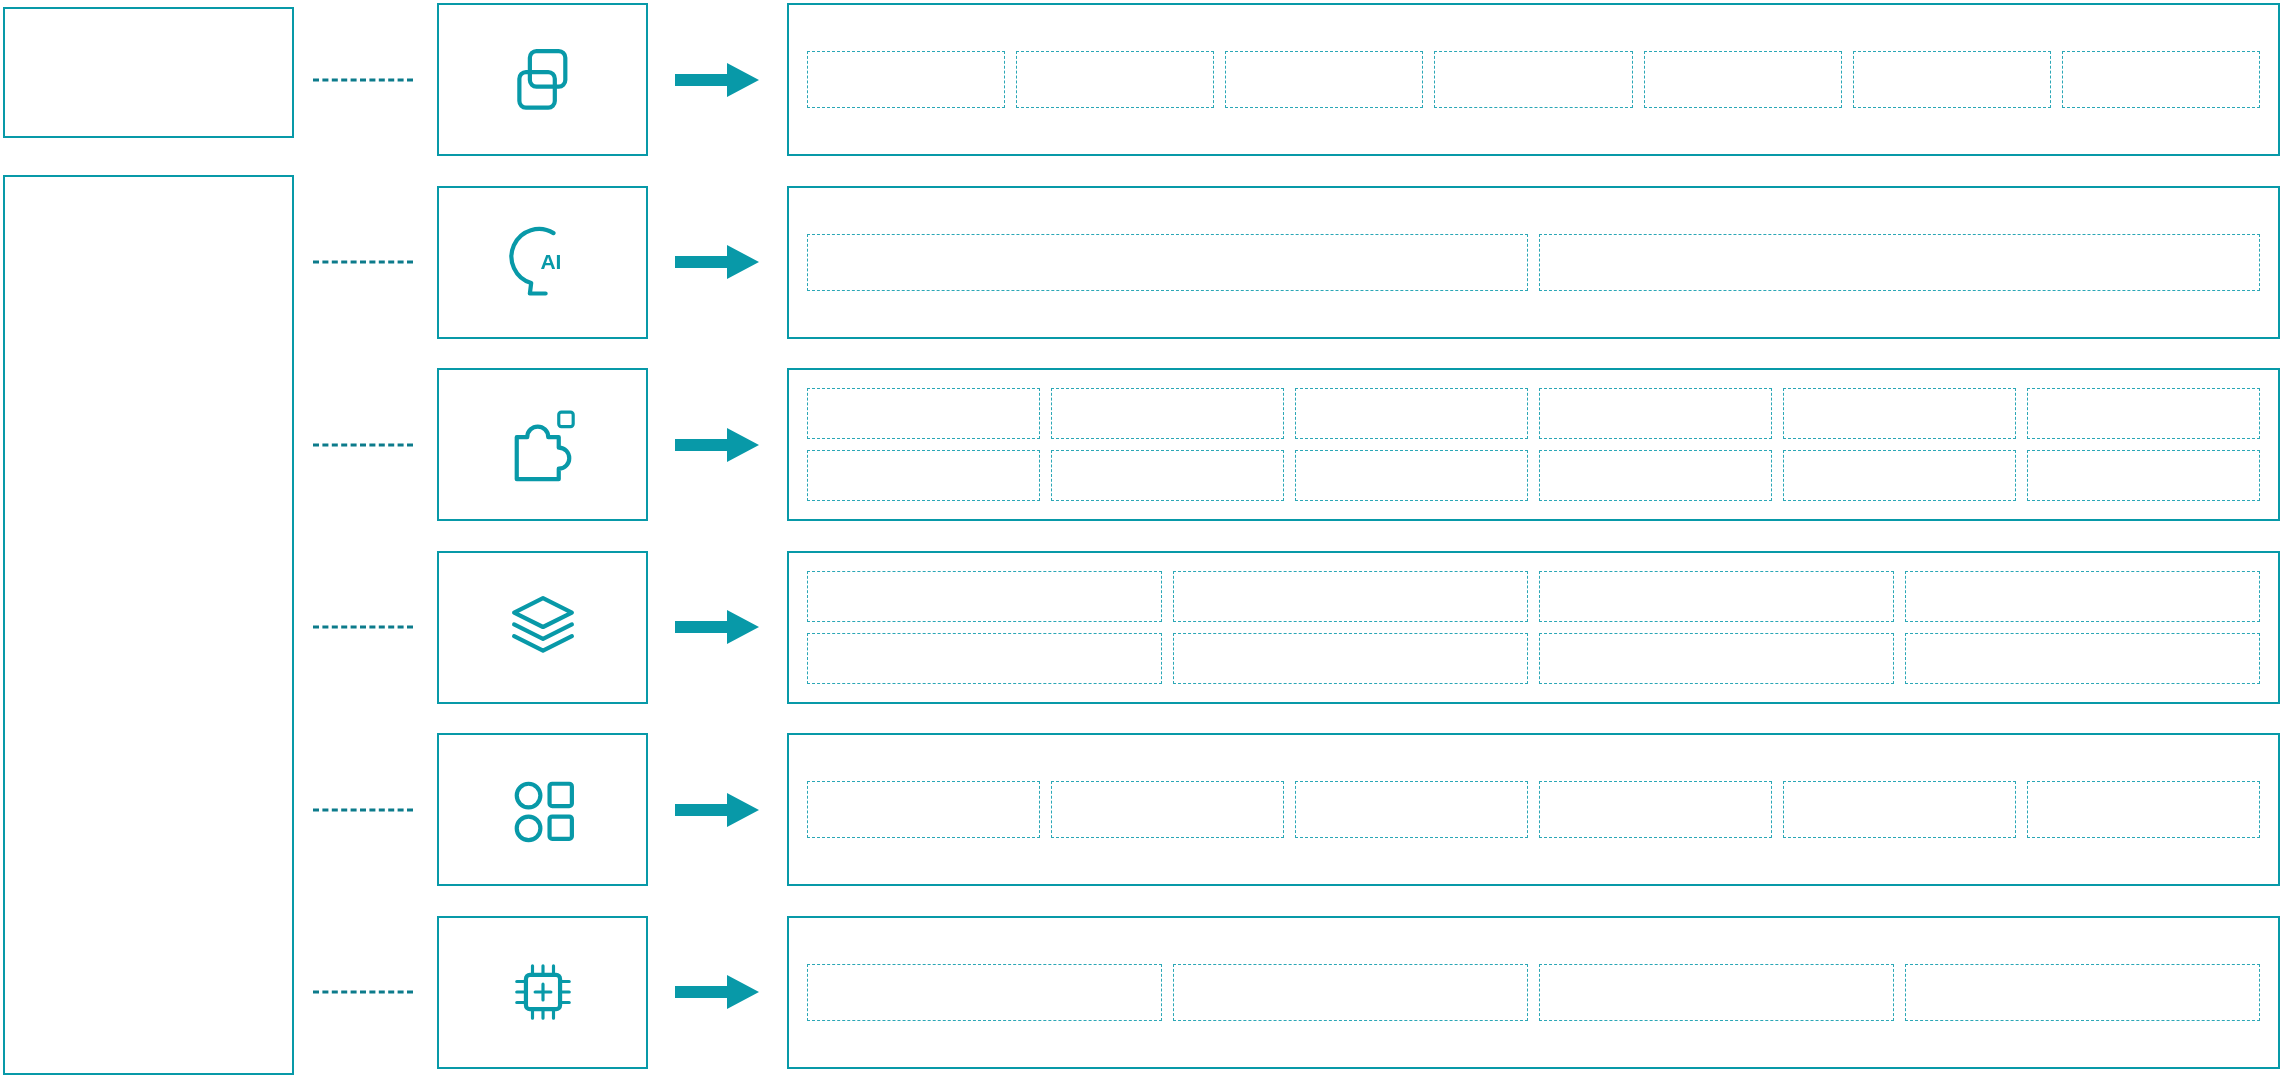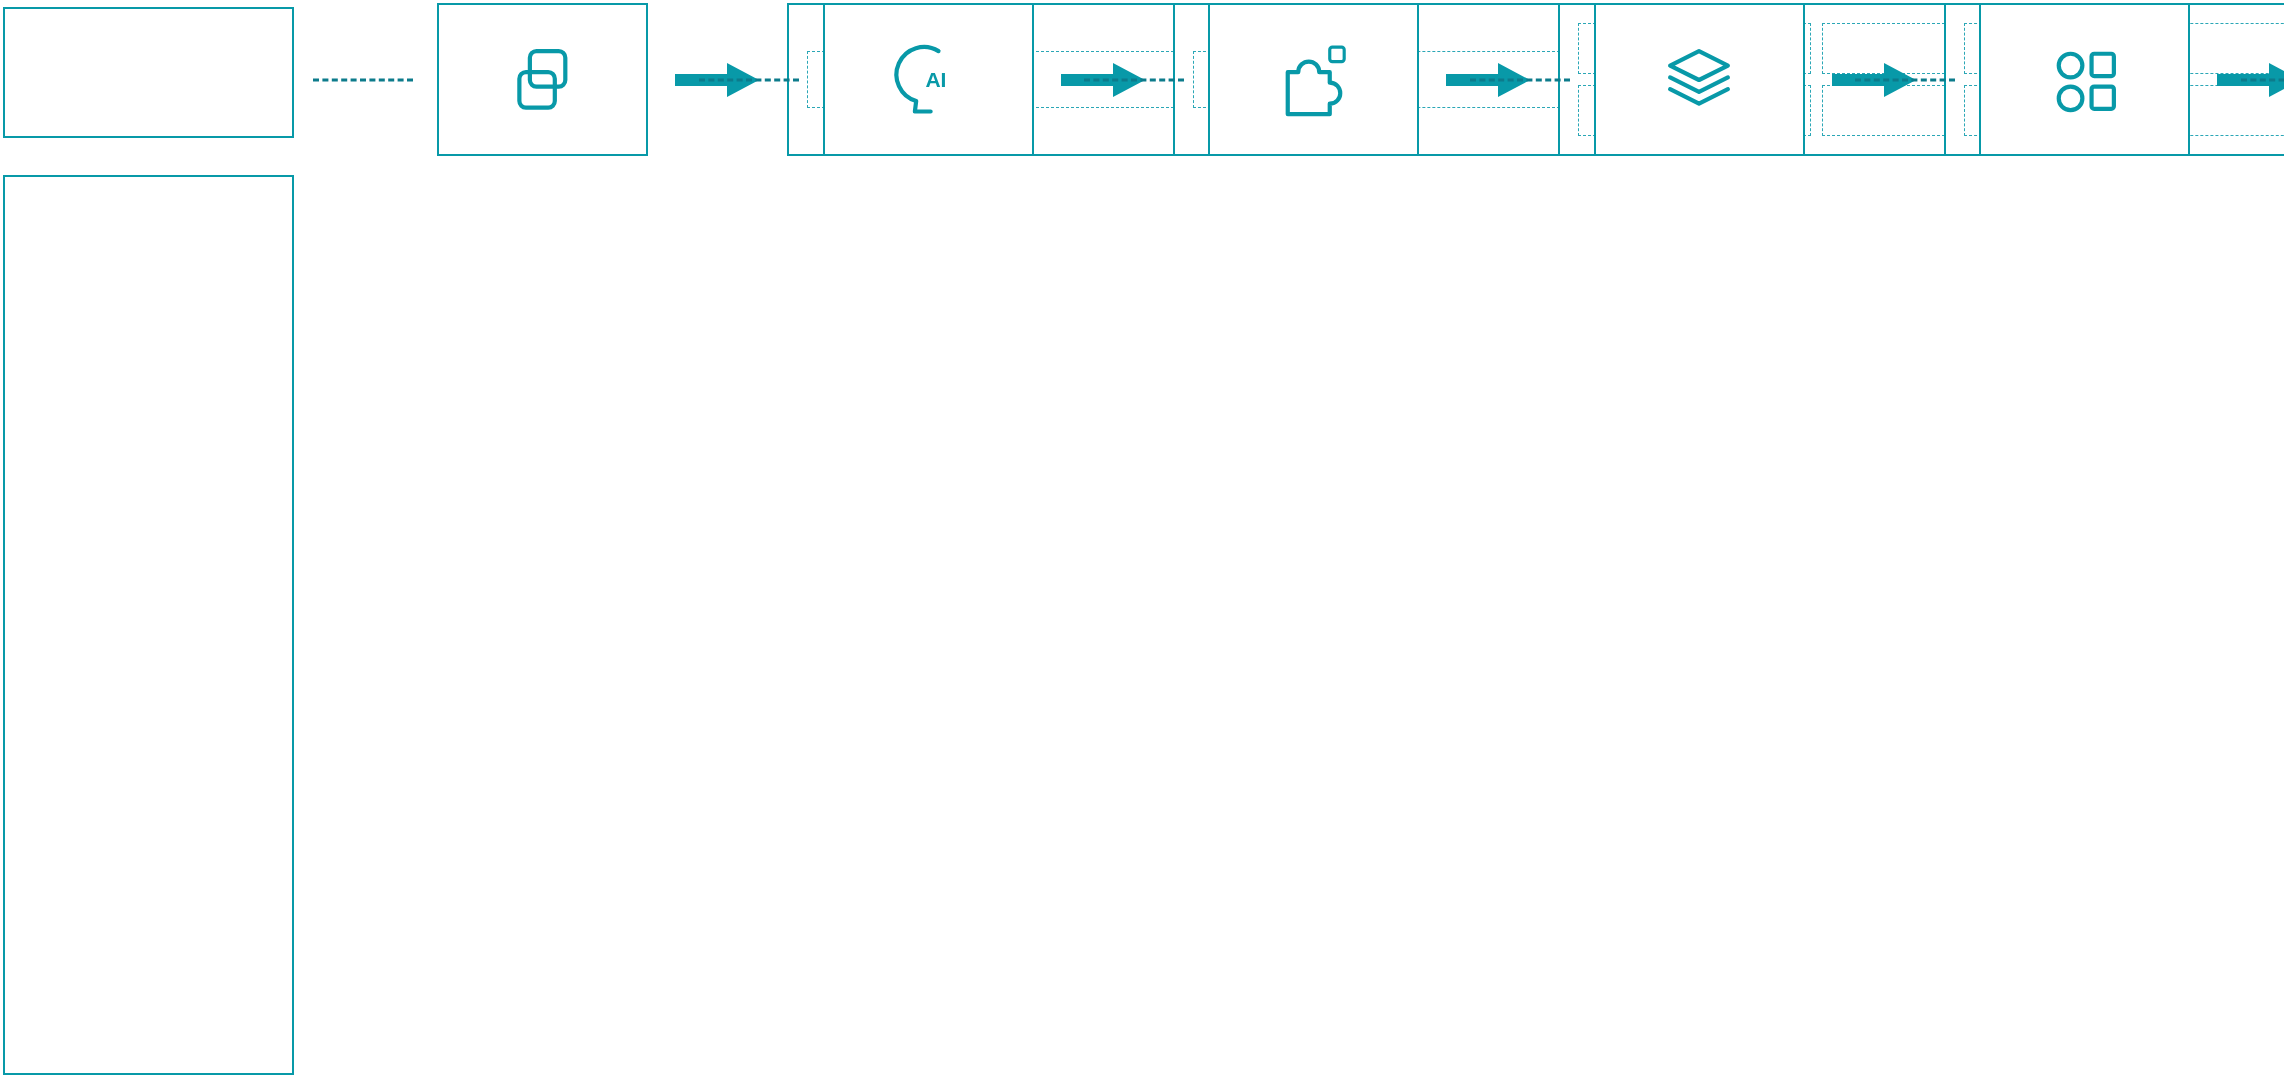--- a/index.html
+++ b/index.html
@@ -22,21 +22,21 @@
     position: absolute;
     border: 2.5px solid var(--accent);
     background: var(--bg);
   }
   .top-panel  { left: 3px; top: 7px;   width: 291px; height: 131px; }
   .side-panel { left: 3px; top: 175px; width: 291px; height: 900px; }
 
   .rows {
     position: absolute;
     left: 0; top: 3px; width: 2284px;
-    display: flex; flex-direction: row; gap: 29.5px;
+    display: flex; flex-direction: column; gap: 29.5px;
   }
   .row { position: relative; height: 153px; width: 2284px; }
 
   .connector {
     position: absolute;
     left: 313px; width: 100px; height: 0;
     top: 50%; transform: translateY(-50%);
     border-top: 3.5px dashed var(--connector);
   }
   .icon-tile {

